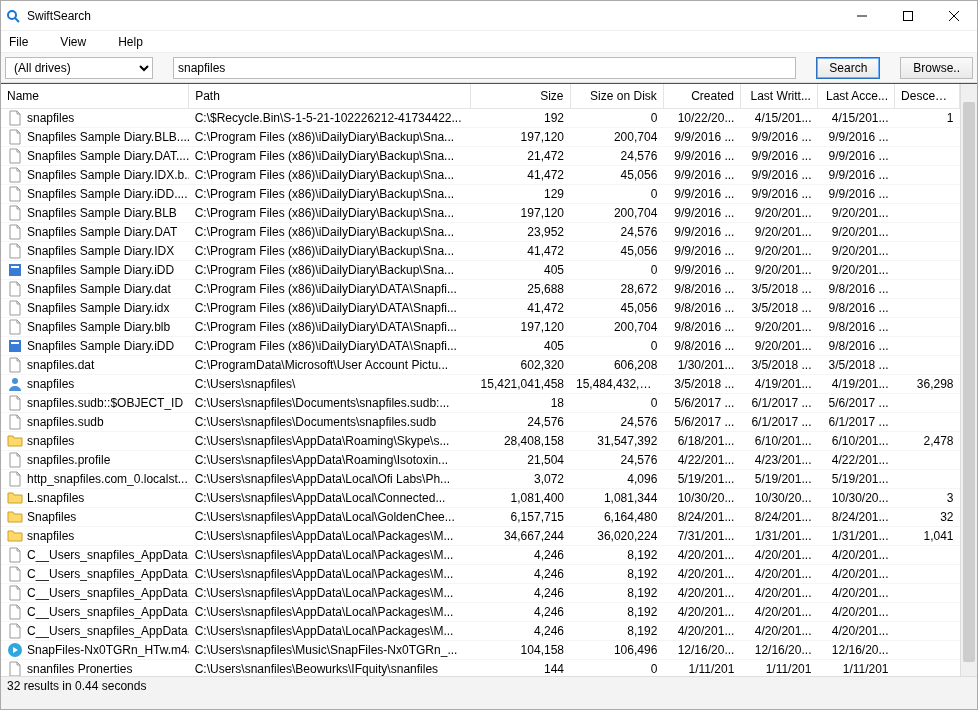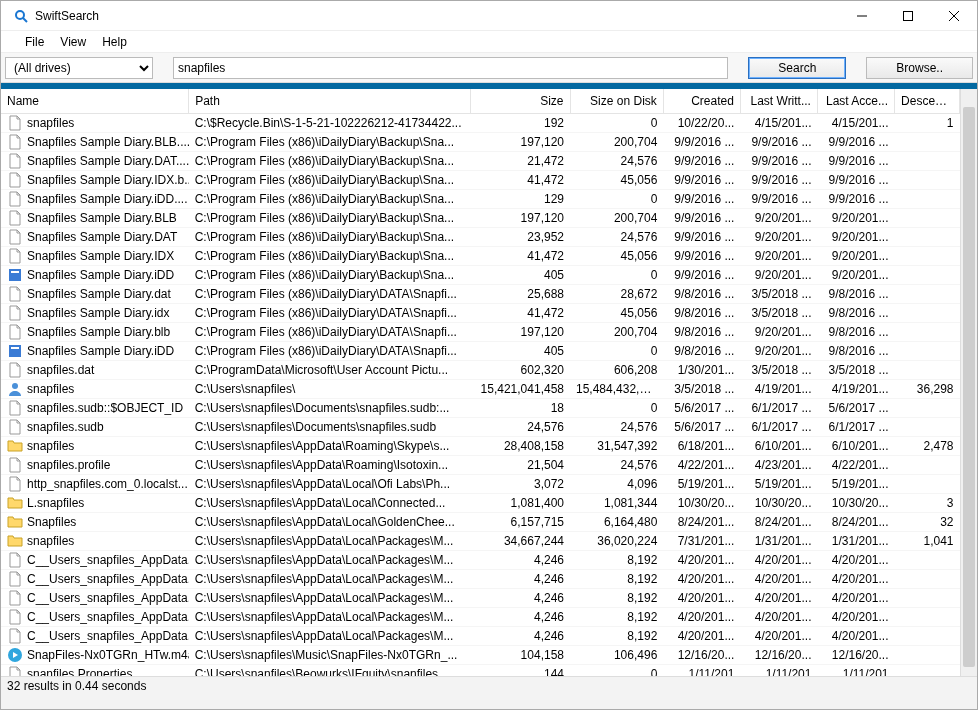--- a/index.html
+++ b/index.html
@@ -12,37 +12,37 @@
     height: 710px;
     display: flex;
     flex-direction: column;
     border: 1px solid #aaa;
     overflow: hidden;
   }
   .titlebar {
     height: 30px;
     display: flex;
     align-items: center;
-    padding-left: 12px;
+    padding-left: 4px;
     background: #fff;
     border-bottom: 1px solid #eee;
   }
   .titlebar-icon { width:16px; height:16px; margin-right:6px; }
   .titlebar-spacer { flex: 1; }
   .titlebar-btn {
     width: 46px; height: 30px;
     display: flex; align-items: center; justify-content: center;
     font-family: "Segoe UI", sans-serif;
   }
   .menubar {
     height: 22px;
     display: flex;
     align-items: center;
-    padding-left: 16px;
-    gap: 0;
+    padding-left: 0;
+    gap: 16px;
     border-bottom: 1px solid #eee;
   }
   .menu-item { padding: 2px 8px; }
   .toolbar {
     height: 30px;
     display: flex;
     align-items: center;
     padding: 3px 4px;
     gap: 20px;
     background: #f7f7f7;
@@ -58,34 +58,34 @@
   }
   .search-input {
     flex: 1;
     height: 22px;
     border: 1px solid #bbb;
     padding: 2px 4px;
     font-size: 12px;
   }
   .tb-btn {
     height: 22px;
-    padding: 0 29px;
+    padding: 0 12px;
     border: 1px solid #bbb;
     background: linear-gradient(#fafafa,#e9e9e9);
     font-size: 12px;
   }
   .tb-btn.primary {
     border: 1px solid #2a6fc0;
     box-shadow: 0 0 0 1px #6db1ff inset;
   }
   .table-wrap {
     flex: 1;
     display: flex;
     overflow: hidden;
-    border-top: 6px solid #0369a1;
+    border-top: 1px solid #0369a1;
   }
   .table-scroll {
     flex: 1;
     overflow: hidden;
   }
   table {
     border-collapse: collapse;
     width: 100%;
     table-layout: fixed;
   }

